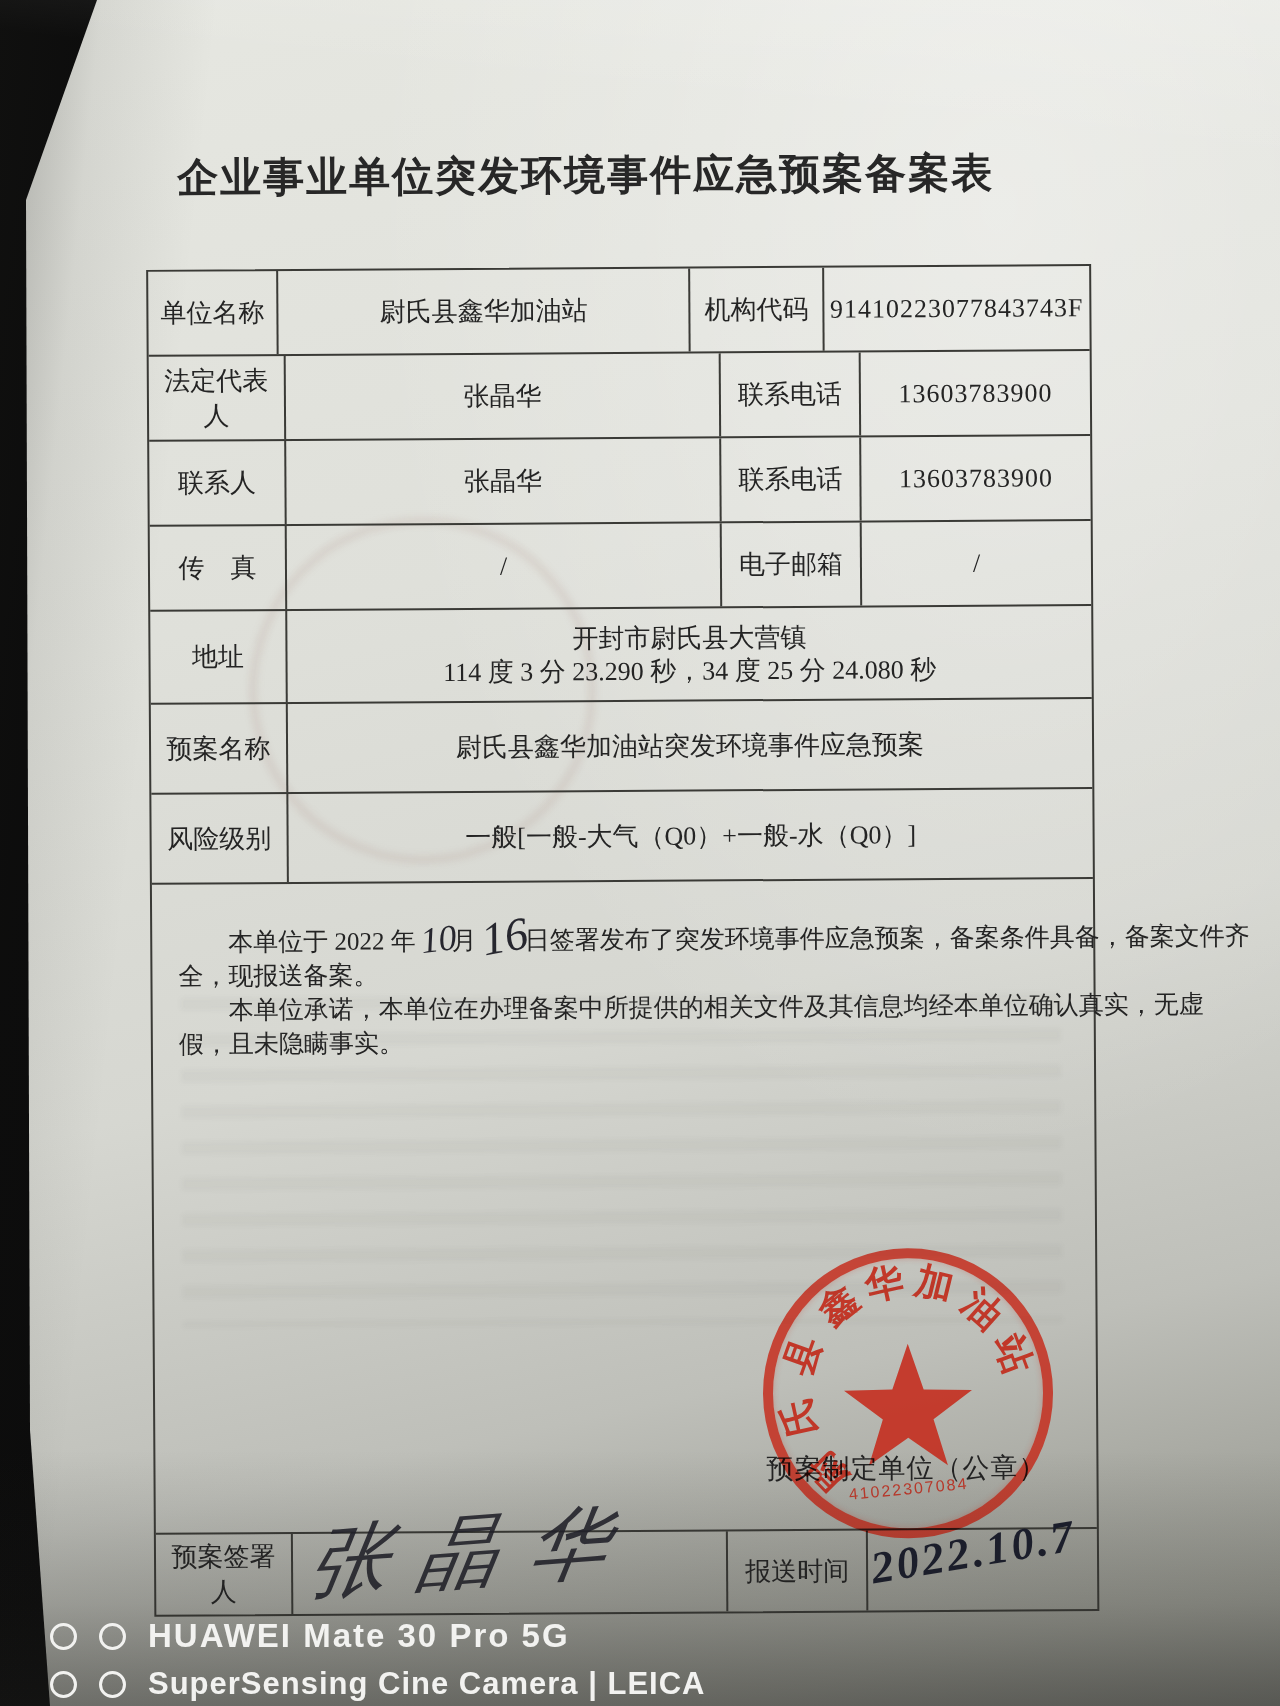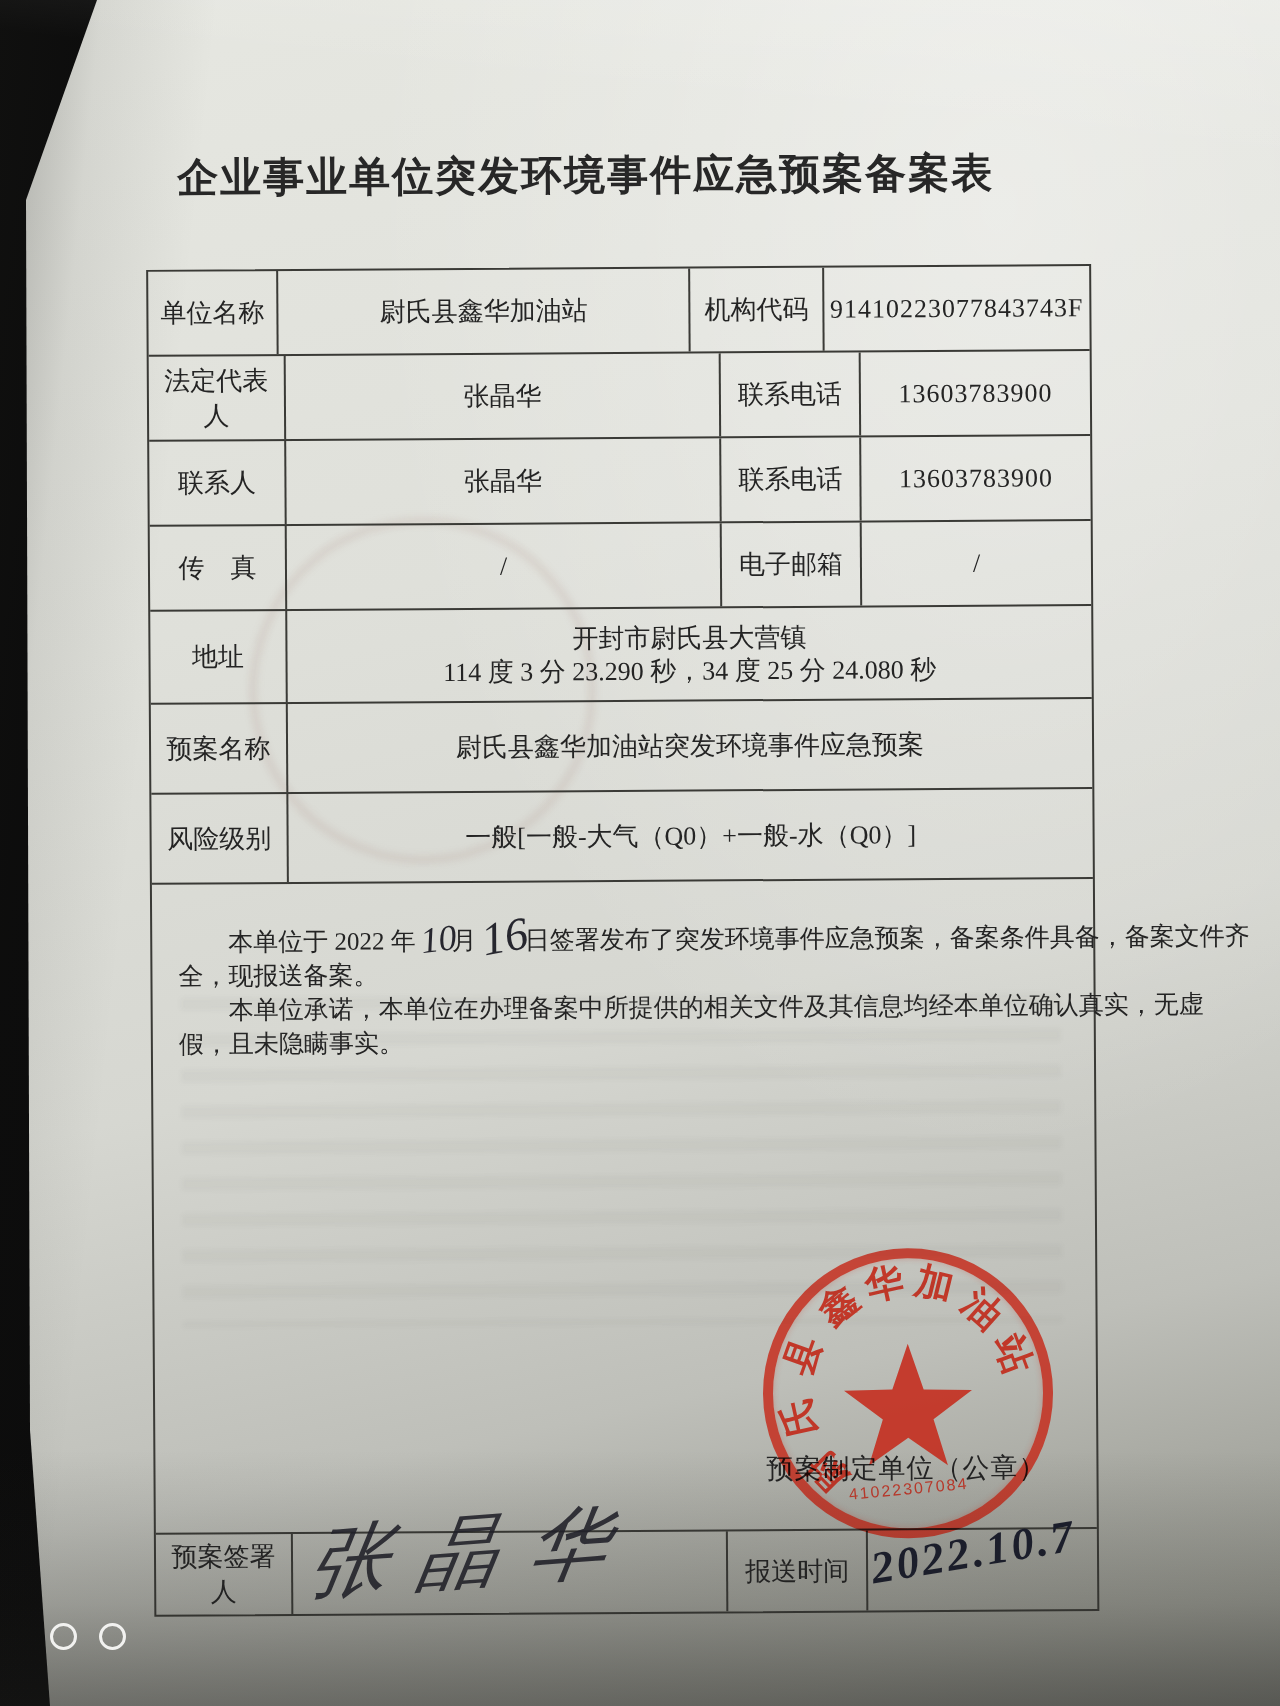--- a/index.html
+++ b/index.html
@@ -188,15 +188,23 @@
   </div>
 
   <div id="paper-shade"></div>
 
   <div class="watermark">
     <div class="wm-row">
       <div class="wm-circles">
         <div class="wm-circle"></div>
         <div class="wm-circle"></div>
       </div>
+      <div class="wm-text1">HUAWEI Mate 30 Pro 5G</div>
+    </div>
+    <div class="wm-row">
+      <div class="wm-circles">
+        <div class="wm-circle"></div>
+        <div class="wm-circle"></div>
+      </div>
+      <div class="wm-text2">SuperSensing Cine Camera | LEICA</div>
     </div>
   </div>
 </div>
 
 </body></html>

